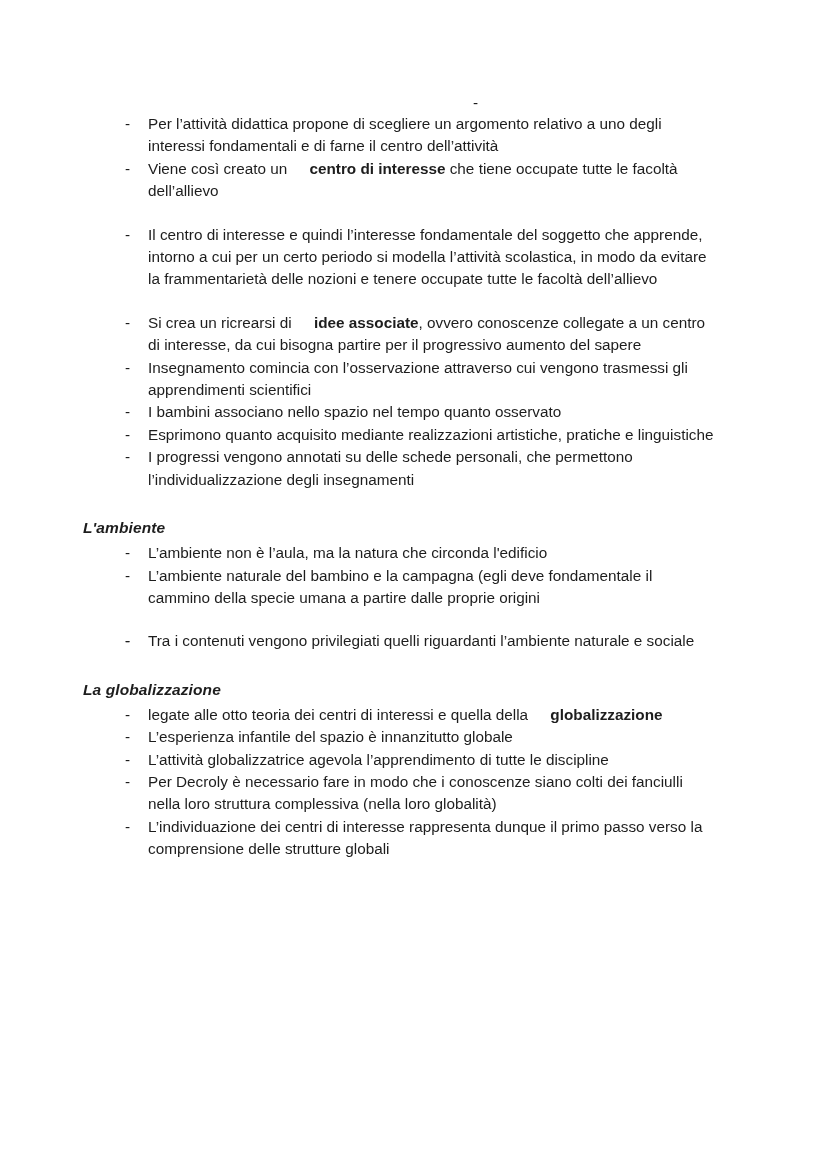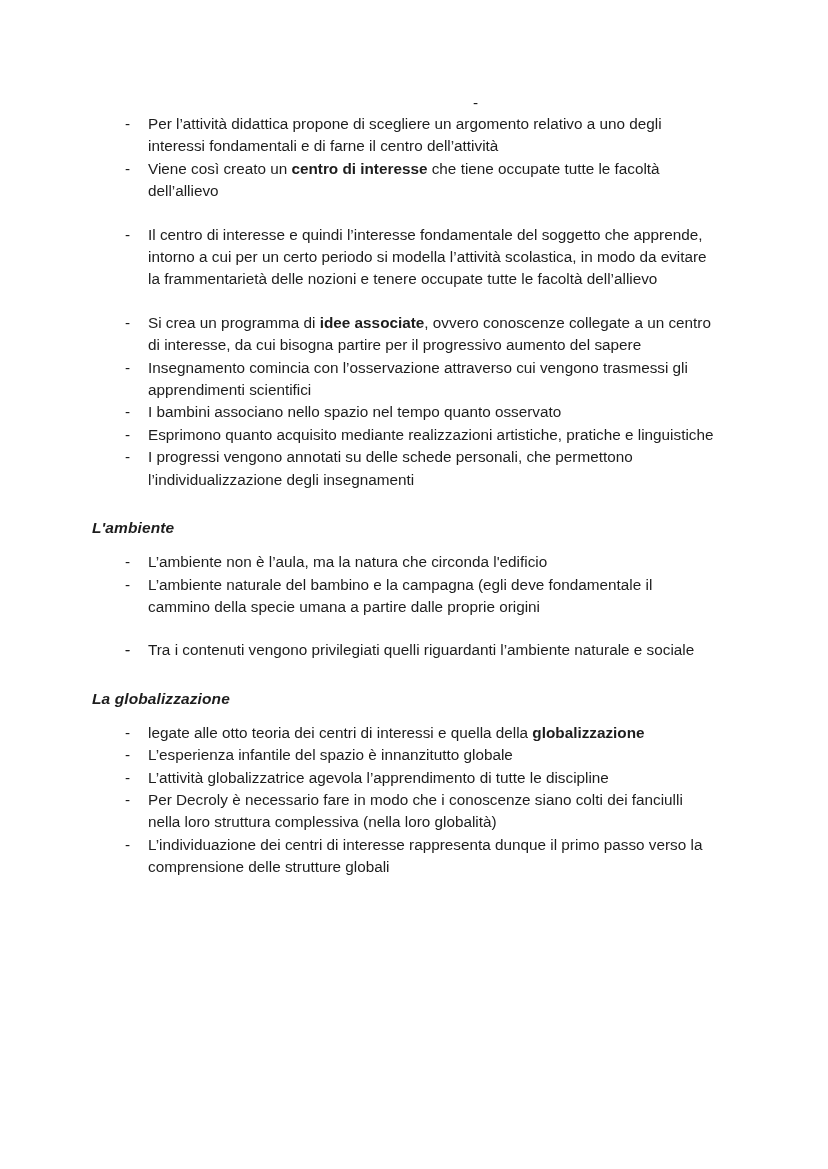--- a/index.html
+++ b/index.html
@@ -36,21 +36,21 @@
   .group + .group {
     margin-top: 21px;   
   }
 
   
   .heading {
     font-weight: bold;
     font-style: italic;
     font-size: 15.5px;
     line-height: 22px;
-    margin: 12px;
+    margin: 3px;
     padding-left: 80px;
     letter-spacing: 0.1px;
   }
   .group.has-heading { margin-top: 26px; }
   .group.has-heading .bullets { margin-top: 0; }
 
   
   .bullets {
     margin: 0;
     padding: 0;
@@ -76,21 +76,21 @@
 
   
   .bullet.deep {
     padding-left: 497px;
     padding-right: 110px;
   }
   .bullet.deep .dash {
     left: 473px;
   }
 
-  b { font-weight: bold; }
+  b { font-weight: bold; margin-left: 18px; }
 </style>
 </head>
 <body>
 
 <div class="page">
   <div class="content" id="doc-body">
       <div class="group">
         <ul class="bullets">
           <li class="bullet deep"><span class="dash">-</span></li>
         </ul>
@@ -101,21 +101,21 @@
           <li class="bullet"><span class="dash">-</span><span><span>Viene così creato un </span><b>centro di interesse</b><span> che tiene occupate tutte le facoltà dell’allievo</span></span></li>
         </ul>
       </div>
       <div class="group">
         <ul class="bullets">
           <li class="bullet"><span class="dash">-</span><span><span>Il centro di interesse e quindi l’interesse fondamentale del soggetto che apprende, intorno a cui per un certo periodo si modella l’attività scolastica, in modo da evitare la frammentarietà delle nozioni e tenere occupate tutte le facoltà dell’allievo</span></span></li>
         </ul>
       </div>
       <div class="group">
         <ul class="bullets">
-          <li class="bullet"><span class="dash">-</span><span><span>Si crea un programma di </span><b>idee associate</b><span>, ovvero conoscenze collegate a un centro di interesse, da cui bisogna partire per il progressivo aumento del sapere</span></span></li>
+          <li class="bullet"><span class="dash">-</span><span><span>Si crea un ricrearsi di </span><b>idee associate</b><span>, ovvero conoscenze collegate a un centro di interesse, da cui bisogna partire per il progressivo aumento del sapere</span></span></li>
           <li class="bullet"><span class="dash">-</span><span><span>Insegnamento comincia con l’osservazione attraverso cui vengono trasmessi gli apprendimenti scientifici</span></span></li>
           <li class="bullet"><span class="dash">-</span><span><span>I bambini associano nello spazio nel tempo quanto osservato</span></span></li>
           <li class="bullet"><span class="dash">-</span><span><span>Esprimono quanto acquisito mediante realizzazioni artistiche, pratiche e linguistiche</span></span></li>
           <li class="bullet"><span class="dash">-</span><span><span>I progressi vengono annotati su delle schede personali, che permettono l’individualizzazione degli insegnamenti</span></span></li>
         </ul>
       </div>
       <div class="group has-heading">
         <div class="heading">L'ambiente</div>
         <ul class="bullets">
           <li class="bullet"><span class="dash">-</span><span><span>L’ambiente non è l’aula, ma la natura che circonda l'edificio</span></span></li>

